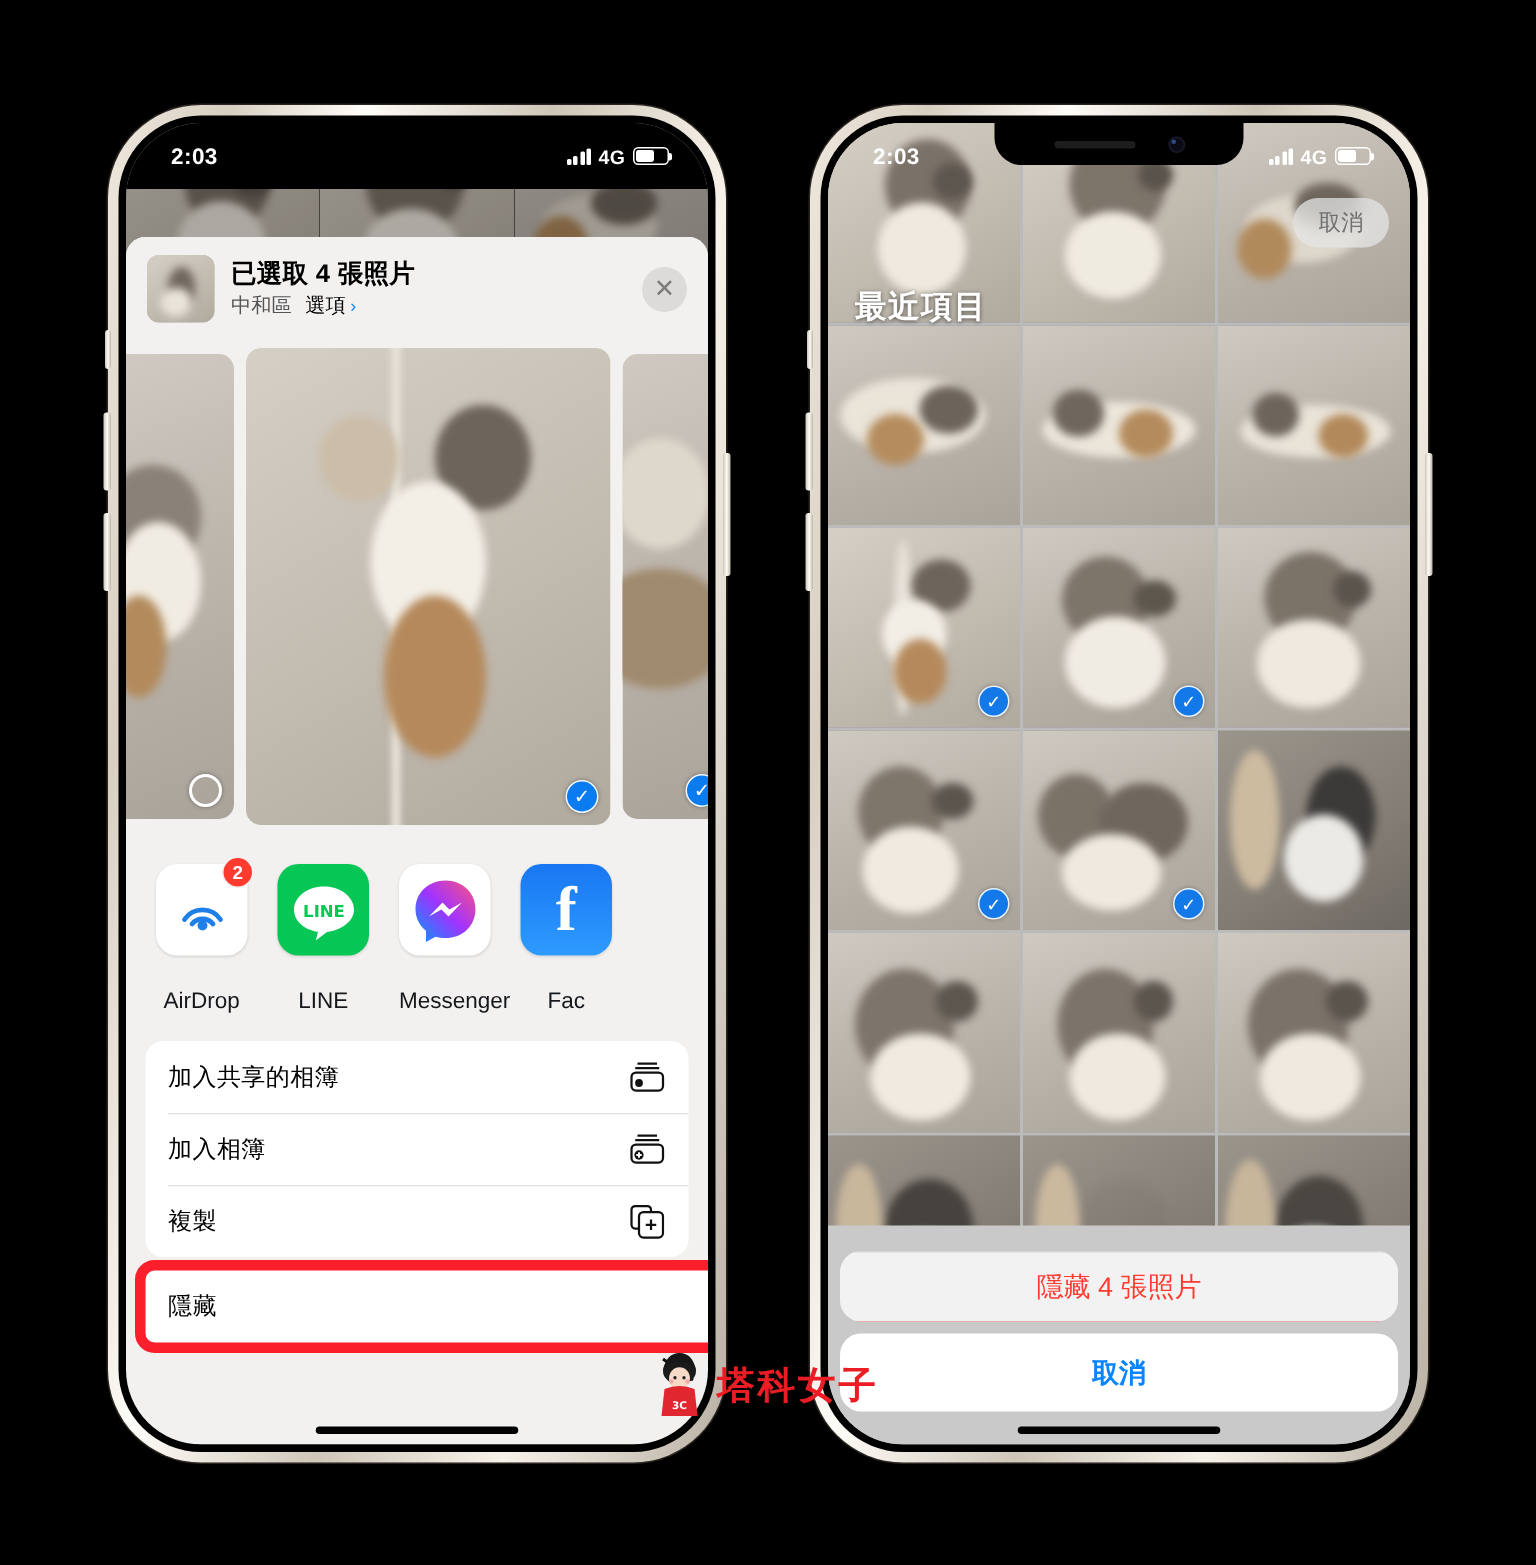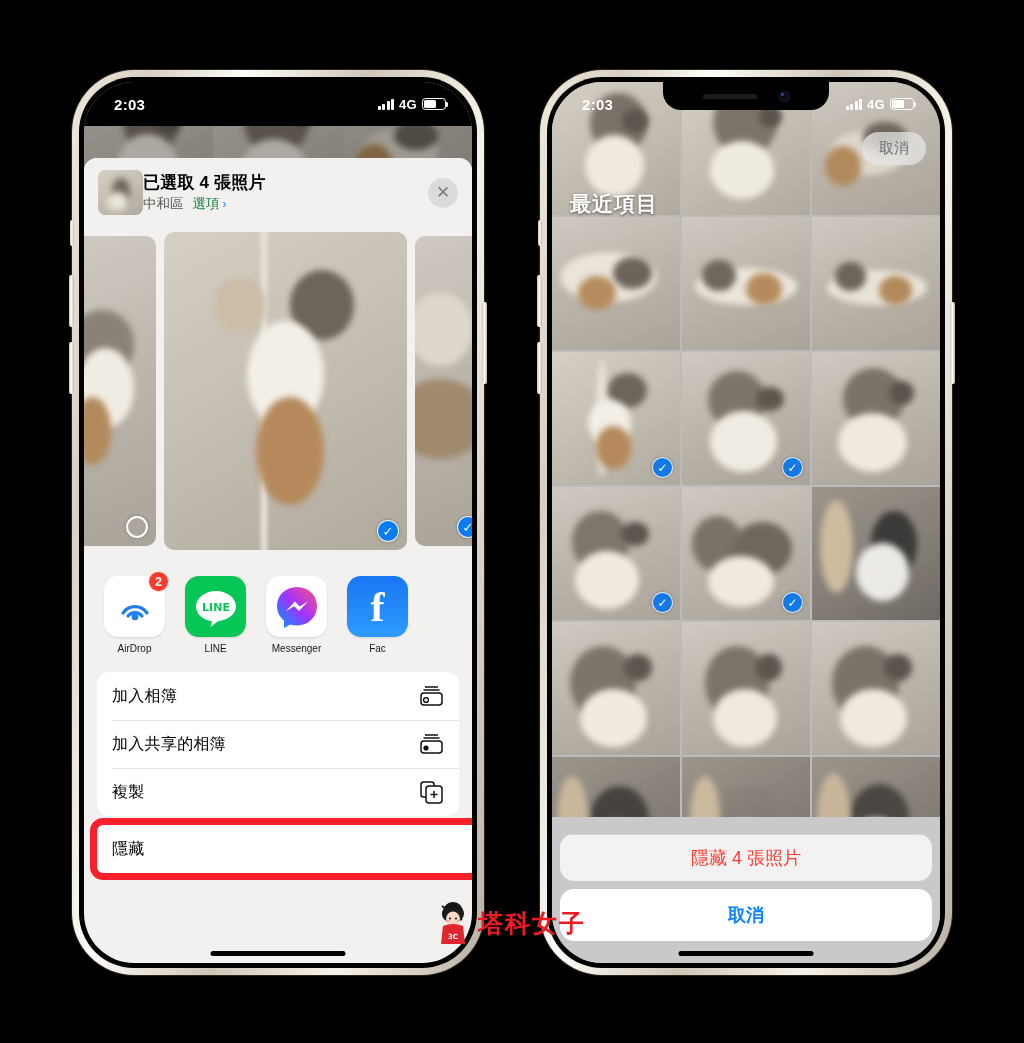--- a/index.html
+++ b/index.html
@@ -91,31 +91,31 @@
 
   .sharesheet{
     position:absolute; left:0; right:0; bottom:0; top:76px;
     background:#f2f1f0;
     border-top-left-radius:13px; border-top-right-radius:13px;
     display:flex; flex-direction:column;
     overflow:hidden;
     z-index:30;
   }
   .ss-header{
-    display:flex; align-items:center; 
+    display:flex; align-items:center; gap:11px;
     padding:12px 14px 11px 14px; background:#f2f1f0;
   }
   .ss-thumb{
     width:45px; height:45px; border-radius:8px; overflow:hidden; flex:none;
     background:#b9b2a8; position:relative;
   }
   .ss-titles{ flex:1; min-width:0; }
   .ss-title{ font-size:17px; font-weight:700; color:#000; line-height:1.25; letter-spacing:.2px;}
   .ss-sub{ font-size:13.5px; color:#555; margin-top:2px; display:flex; align-items:center; gap:9px;}
-  .ss-sub .opt{ color:#15803d; font-weight:400; }
+  .ss-sub .opt{ color:#000000; font-weight:400; }
   .ss-sub .chev{ color:#0a84ff; font-size:12px; margin-left:-6px;}
   .ss-close{
     width:30px; height:30px; border-radius:50%; background:#dcdbda;
     display:flex; align-items:center; justify-content:center; color:#7d7c7b;
     font-size:17px; flex:none; font-weight:500;
   }
 
   
   .carousel{ display:flex; gap:8px; padding:6px 0 10px 0; background:#f2f1f0; align-items:center;}
   .cphoto{ position:relative; border-radius:10px; overflow:hidden; flex:none; }
@@ -128,21 +128,21 @@
     display:flex; align-items:center; justify-content:center;
     color:#fff; font-size:13px; font-weight:700;
     box-shadow:0 0 3px rgba(0,0,0,.35);
   }
   .sel.empty{ background:transparent; border:2px solid #fff; }
 
   
   .apps{ display:flex; gap:20px; padding:16px 20px 10px 20px; background:#f2f1f0; }
   .app{ width:61px; flex:none; text-align:center; position:relative;}
   .app-ic{ width:61px; height:61px; border-radius:14px; position:relative; overflow:hidden; box-shadow:0 1px 2px rgba(0,0,0,.12); }
-  .app-lbl{ font-size:10px; color:#16181c; margin-top:6px; white-space:nowrap; }
+  .app-lbl{ font-size:15px; color:#16181c; margin-top:22px; white-space:nowrap; }
   .badge{
     position:absolute; right:-4px; top:-5px; min-width:21px; height:21px; border-radius:11px;
     background:#ff3b30; color:#fff; font-size:12.5px; font-weight:700;
     display:flex; align-items:center; justify-content:center; border:1.5px solid #f2f1f0; z-index:3;
   }
   .ic-airdrop{ background:#fff; display:flex; align-items:center; justify-content:center;}
   .ic-line{ background:#06c755; display:flex; align-items:center; justify-content:center;}
   .ic-msgr{ background:#fff; display:flex;align-items:center;justify-content:center;}
   .ic-mail{ background:linear-gradient(180deg,#1f8ff5 0%,#3fb2ff 100%); display:flex;align-items:center;justify-content:center;}
   .ic-fb{ background:linear-gradient(180deg,#1877f2 0%,#2e9bff 100%); display:flex;align-items:center;justify-content:center;color:#fff;font-size:42px;font-weight:700;font-family:"Liberation Serif",serif;}
@@ -460,39 +460,39 @@
             </div>
             <div class="app">
               <div class="app-ic ic-fb">f</div>
               <div class="app-lbl">Fac</div>
             </div>
           </div>
 
         <div class="list-wrap">
           <div class="list" id="g2">
               <div class="row">
+                <div class="row-lbl">加入共享的相簿</div>
+      <div class="row-ic">
+                  <svg width="25" height="22" viewBox="0 0 25 22" fill="none" stroke="#111" stroke-width="1.5">
+      <path d="M6 2 h13"></path>
+                    <path d="M4.5 5 h16"></path>
+                    <rect x="2" y="8" width="21" height="12" rx="3"></rect>
+      <circle cx="7" cy="15" r="2.6" fill="#111" stroke="none"></circle>
+                  </svg>
+                </div>
+              </div>
+              <div class="row">
                 <div class="row-lbl">加入相簿</div>
       <div class="row-ic">
                   <svg width="25" height="22" viewBox="0 0 25 22" fill="none" stroke="#111" stroke-width="1.5">
       <path d="M6 2 h13"></path>
                     <path d="M4.5 5 h16"></path>
                     <rect x="2" y="8" width="21" height="12" rx="3"></rect>
       <circle cx="7" cy="15" r="3.1" fill="#111" stroke="none"></circle>
       <path d="M7 13.2 v3.6 M5.2 15 h3.6" stroke="#fff" stroke-width="1.3"></path>
-                  </svg>
-                </div>
-              </div>
-              <div class="row">
-                <div class="row-lbl">加入共享的相簿</div>
-      <div class="row-ic">
-                  <svg width="25" height="22" viewBox="0 0 25 22" fill="none" stroke="#111" stroke-width="1.5">
-      <path d="M6 2 h13"></path>
-                    <path d="M4.5 5 h16"></path>
-                    <rect x="2" y="8" width="21" height="12" rx="3"></rect>
-      <circle cx="7" cy="15" r="2.6" fill="#111" stroke="none"></circle>
                   </svg>
                 </div>
               </div>
               <div class="row">
                 <div class="row-lbl">複製</div>
       <div class="row-ic">
                   <svg width="23" height="23" viewBox="0 0 23 23" fill="none" stroke="#111" stroke-width="1.5">
       <rect x="1" y="1" width="13" height="15" rx="2.5"></rect>
       <rect x="6" y="5" width="16" height="17" rx="3" fill="#fff"></rect>
       <path d="M14 10 v7 M10.5 13.5 h7" stroke="#111" stroke-width="1.5"></path>

